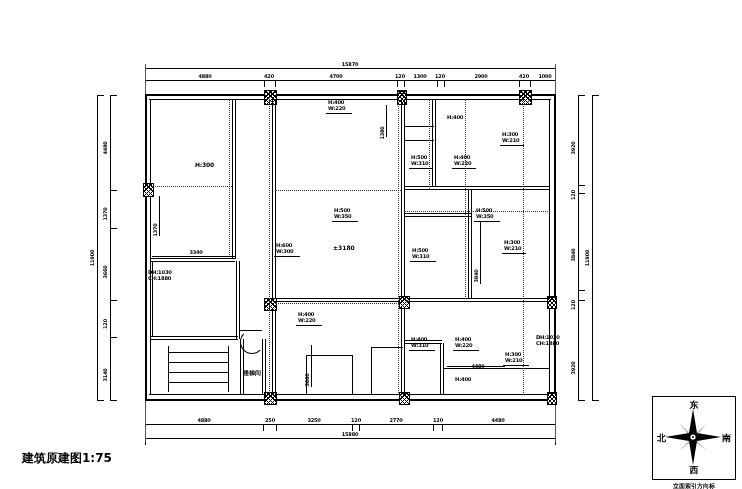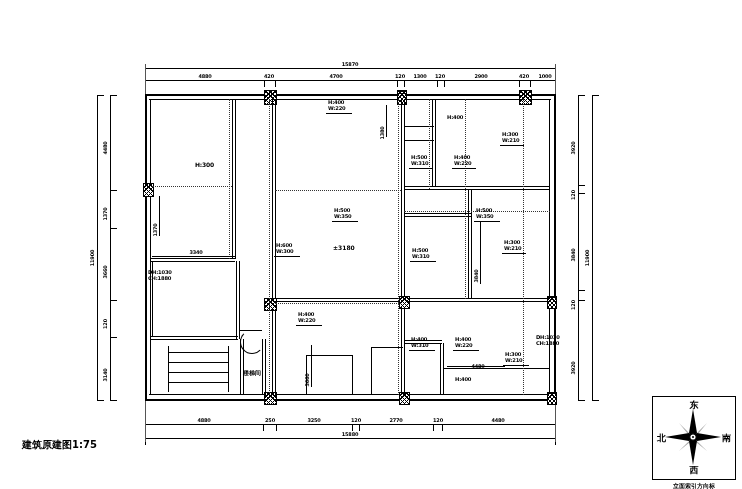--- a/index.html
+++ b/index.html
@@ -40,21 +40,21 @@
   
   .tag{position:absolute;font-size:5.2px;line-height:5.6px;font-weight:700;
        white-space:nowrap;font-family:"DejaVu Sans",sans-serif;letter-spacing:-0.2px;}
   .tag .l2{display:block;}
   .cn{font-family:"DejaVu Sans",sans-serif;font-size:6px;font-weight:700;position:absolute;white-space:nowrap;}
 
   .elev{position:absolute;font-size:6px;font-weight:700;white-space:nowrap;
         font-family:"DejaVu Sans",sans-serif;}
 
   
-  #title{position:absolute;left:22px;top:438px;font-size:10px;font-weight:700;
+  #title{position:absolute;left:22px;top:450px;font-size:12px;font-weight:700;
          font-family:"DejaVu Sans",sans-serif;white-space:nowrap;}
 
   
   #compassbox{position:absolute;left:652px;top:396px;width:82px;height:82px;
               border:1px solid #000;background:#fff;}
   #compassbox .ccap{position:absolute;left:50%;transform:translateX(-50%);
                     bottom:-12px;font-size:6px;font-weight:700;white-space:nowrap;
                     font-family:"DejaVu Sans",sans-serif;}
   .cdir{position:absolute;font-size:9px;font-weight:700;font-family:"DejaVu Sans",sans-serif;}
 

